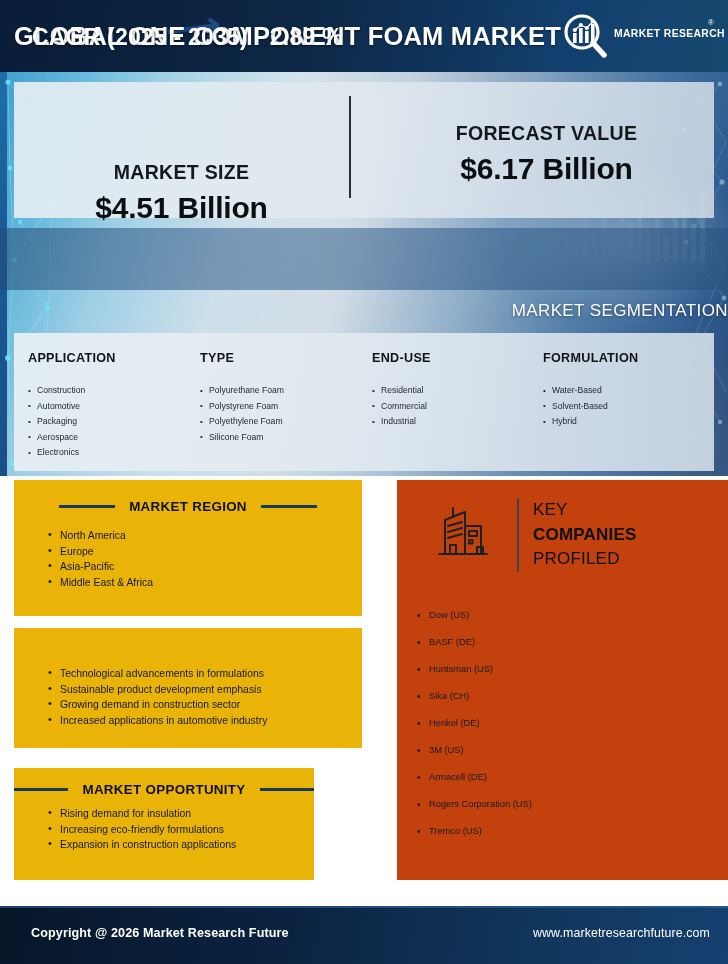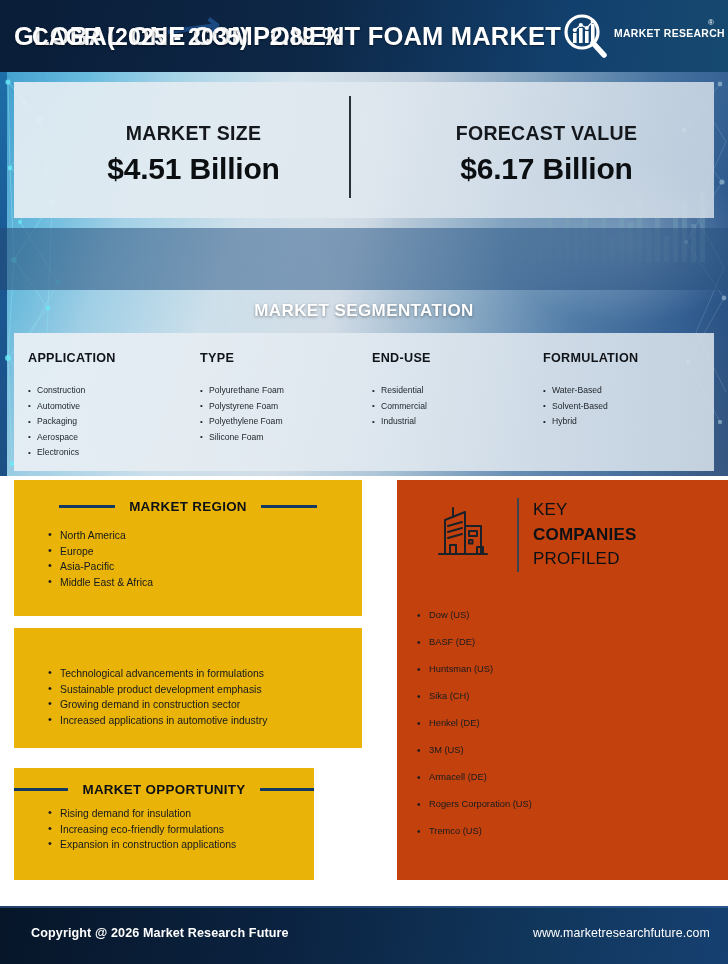--- a/index.html
+++ b/index.html
@@ -92,22 +92,22 @@
   .cagr-text {
     position:absolute; width:100%; top:24px; text-align:left;
     color:#fff; font-size:23px; font-weight:bold; letter-spacing:.2px;
     text-shadow:0 1px 3px rgba(0,0,0,.35);
     margin-left:32px;
   }
   .cagr-text .gap { display:inline-block; width:22px; }
 
   
   .seg-head {
-    position:absolute; width:100%; top:301px; text-align:center;
-    color:#fff; font-size:17px; font-weight:bold; letter-spacing:.4px;
+    position:absolute; width:100%; top:301px; text-align:right;
+    color:#fff; font-size:17px; font-weight:normal; letter-spacing:.4px;
     text-shadow:0 1px 3px rgba(0,0,0,.40);
   }
 
   
   .seg-panel {
     position:absolute; left:14px; top:333px; width:700px; height:138px;
     background: linear-gradient(100deg, rgba(234,240,245,.92) 0%, rgba(225,233,240,.90) 55%, rgba(214,224,234,.88) 100%);
   }
   .seg-col { position:absolute; top:0; height:138px; }
   .seg-title {
@@ -296,21 +296,21 @@
         <i style="left:135px;height:52px"></i>
       <i style="left:144px;height:26px"></i>
         <i style="left:153px;height:44px"></i>
       <i style="left:162px;height:60px"></i>
         <i style="left:171px;height:38px"></i>
       <i style="left:180px;height:70px"></i>
     </div>
   </div>
 
   <div class="size-panel">
-    <div class="size-half" style="left:12px;width:335px;">
+    <div class="size-half" style="left:0;width:335px;margin-top:39px;">
       <div class="size-label">MARKET SIZE</div>
       <div class="size-value">$4.51 Billion</div>
     </div>
     <div class="size-half" style="left:365px;width:335px;">
       <div class="size-label">FORECAST VALUE</div>
       <div class="size-value">$6.17 Billion</div>
     </div>
   </div>
   <div class="size-divider"></div>
 

